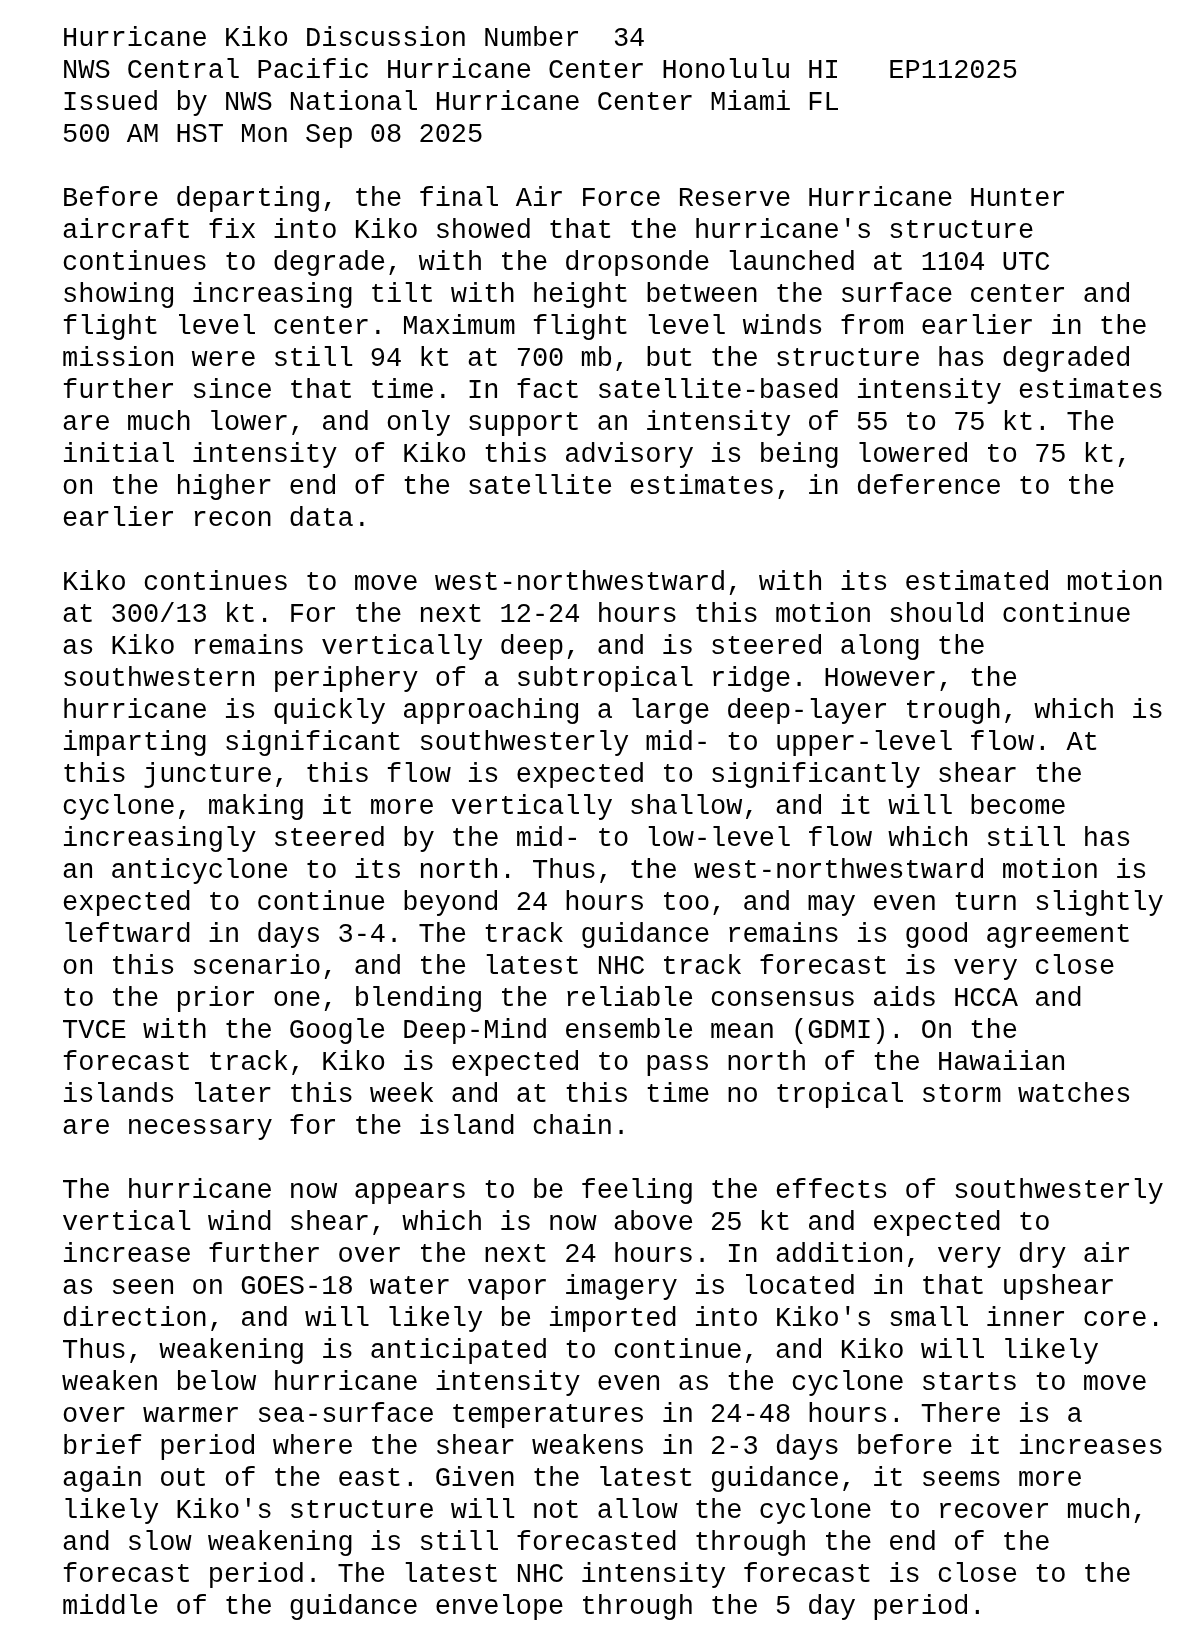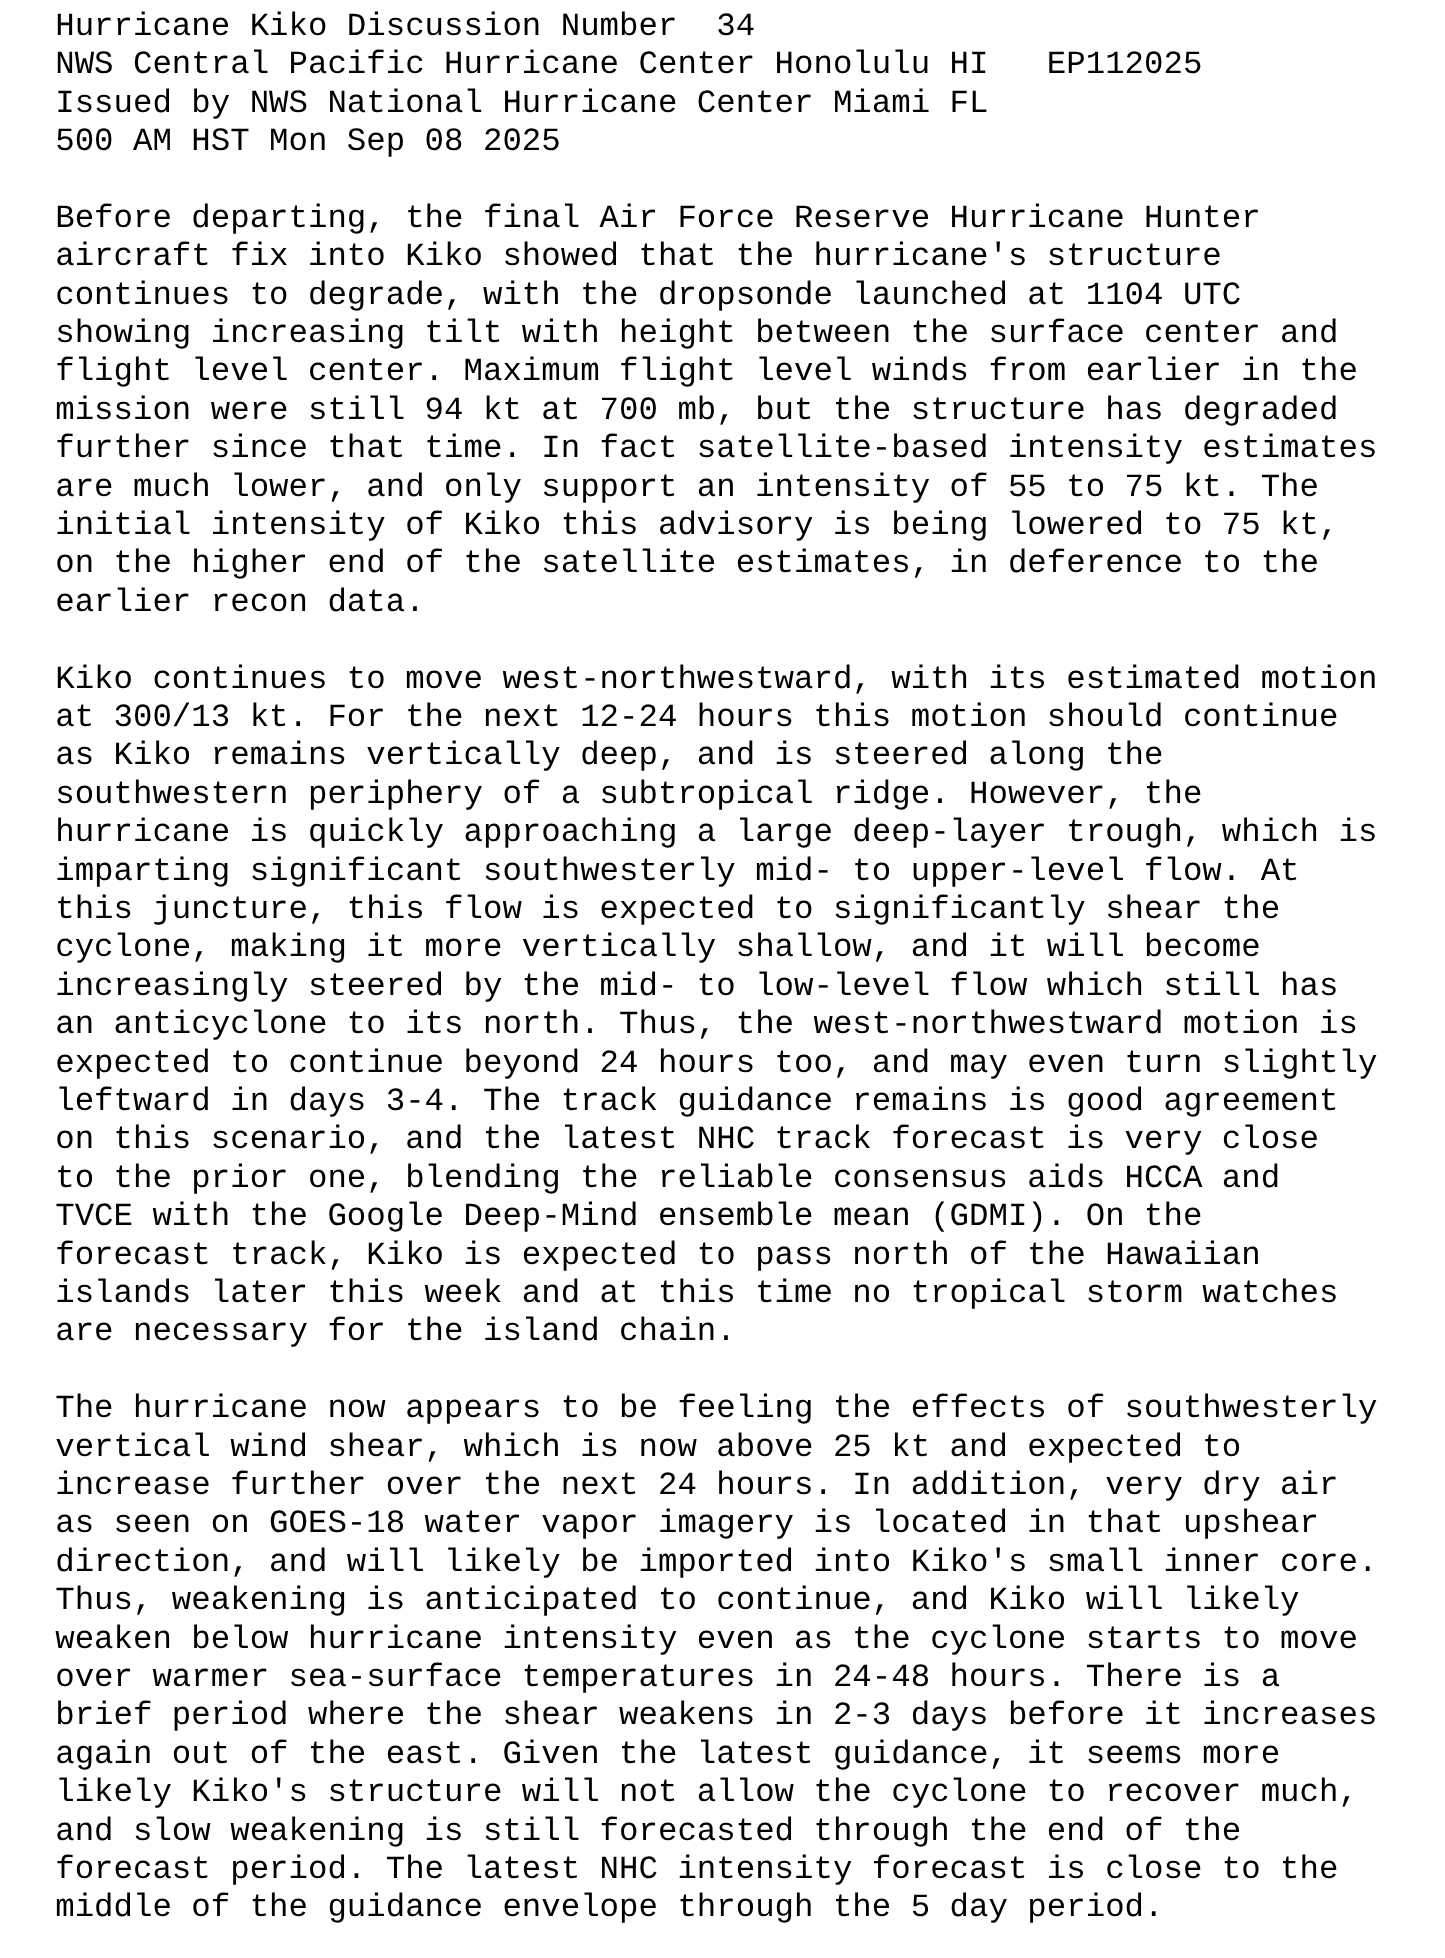--- a/index.html
+++ b/index.html
@@ -10,21 +10,21 @@
   body {
     width: 1204px;
     height: 1632px;
     overflow: hidden;
   }
   .doc {
     width: 100%;
     height: 100%;
   }
   .doc-text {
-    margin: 0;
+    margin: 16px;
     padding: 7px 10px 0 46px;
     font-family: "Liberation Mono", "DejaVu Sans Mono", monospace;
     font-size: 27px;
     line-height: 32px;
     color: #000000;
     white-space: pre;
   }
 </style>
 </head>
 <body style="background: rgb(255, 255, 255);">

